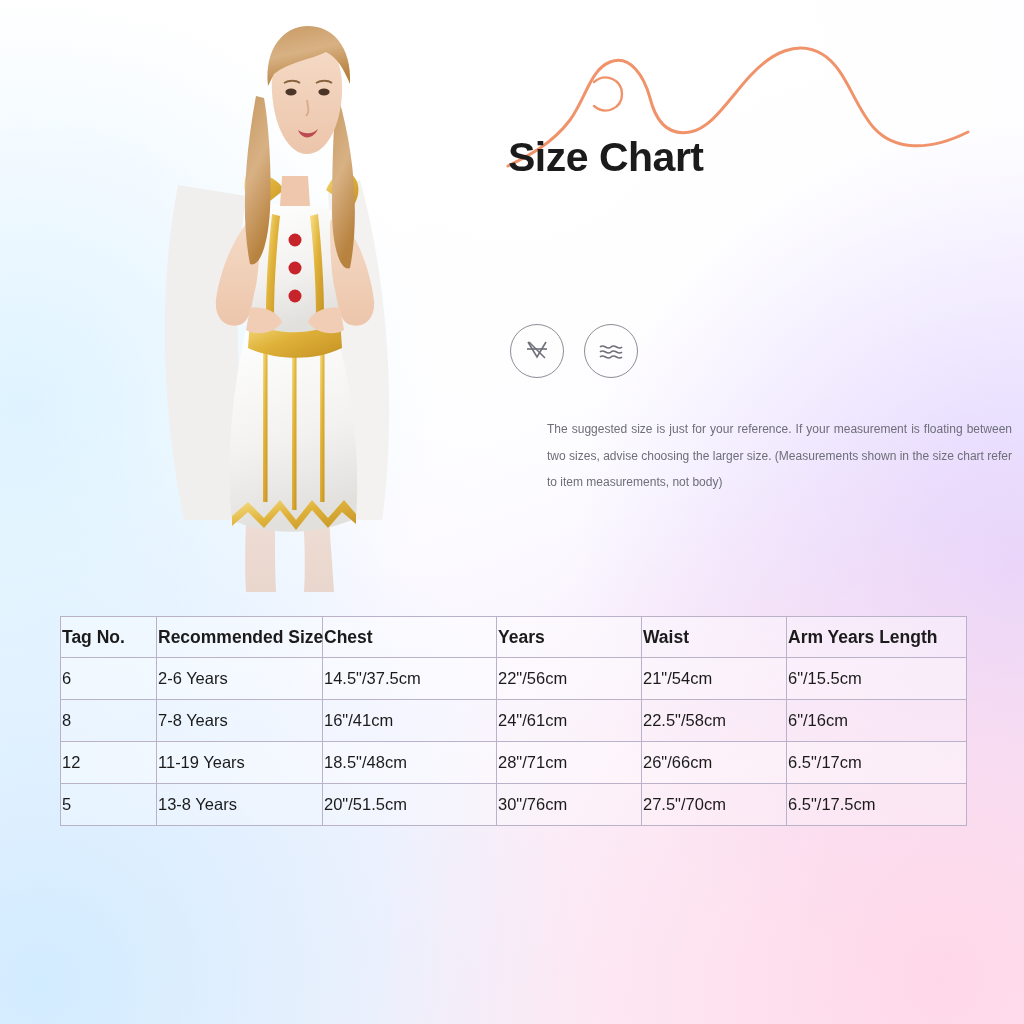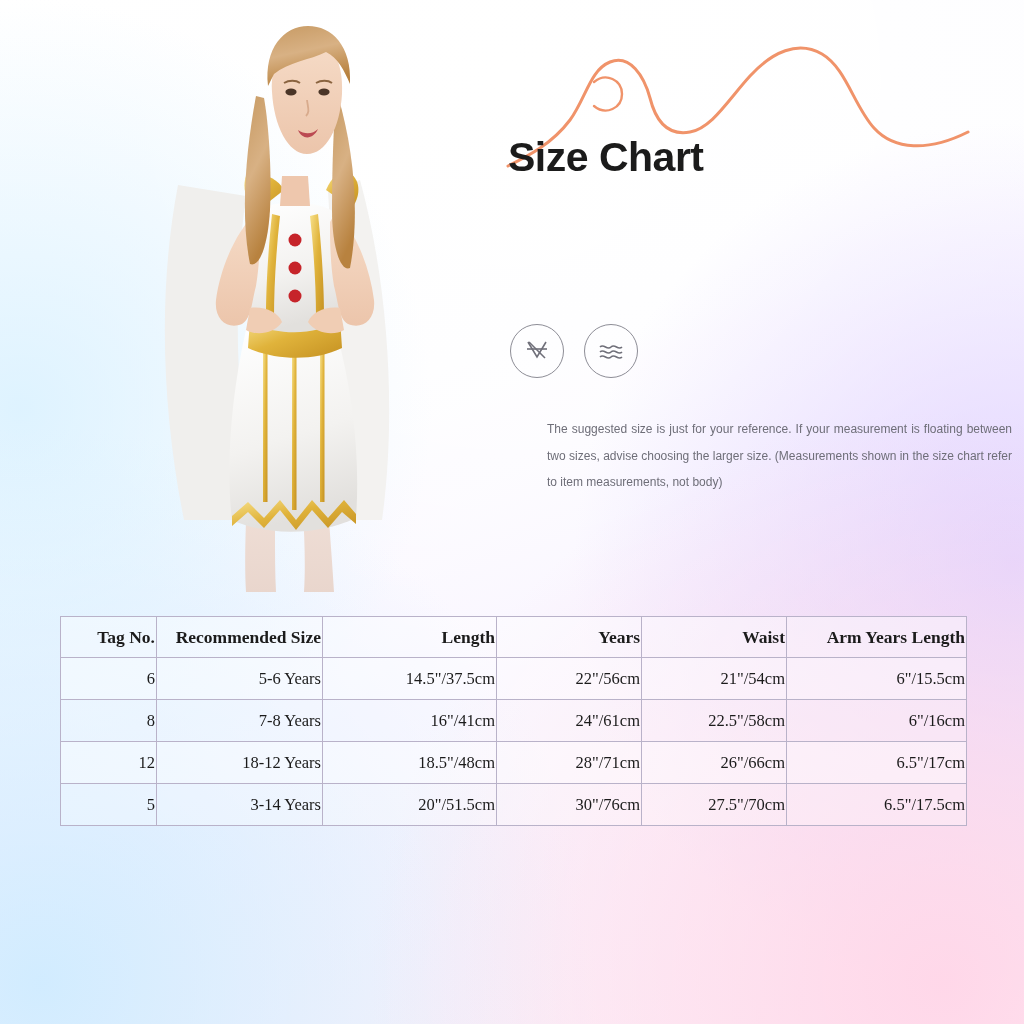--- a/index.html
+++ b/index.html
@@ -112,23 +112,23 @@
     width: 906px;
   }
   table {
     border-collapse: collapse;
     width: 906px;
     background: transparent;
     table-layout: fixed;
   }
   th, td {
     border: 1px solid #b9b2c9;
-    text-align: right;
+    text-align: left;
     color: #1b1b1b;
-    font-family: Liberation Serif, serif;
+    font-family: Liberation Sans, sans-serif;
     white-space: nowrap;
   }
   thead th {
     height: 38px;
     font-size: 17.5px;
     font-weight: bold;
     background: rgba(255,255,255,0.42);
   }
   tbody td {
     height: 39px;
@@ -276,54 +276,54 @@
           <col class="c1">
           <col class="c2">
           <col class="c3">
           <col class="c4">
           <col class="c5">
       </colgroup>
       <thead>
         <tr>
           <th>Tag No.</th>
           <th>Recommended Size</th>
-          <th>Length</th>
+          <th>Chest</th>
           <th>Years</th>
           <th>Waist</th>
           <th>Arm Years Length</th>
         </tr>
       </thead>
       <tbody>
         <tr>
           <td>6</td>
-          <td>5-6 Years</td>
+          <td>2-6 Years</td>
           <td>14.5"/37.5cm</td>
           <td>22"/56cm</td>
           <td>21"/54cm</td>
           <td>6"/15.5cm</td>
         </tr>
         <tr>
           <td>8</td>
           <td>7-8 Years</td>
           <td>16"/41cm</td>
           <td>24"/61cm</td>
           <td>22.5"/58cm</td>
           <td>6"/16cm</td>
         </tr>
         <tr>
           <td>12</td>
-          <td>18-12 Years</td>
+          <td>11-19 Years</td>
           <td>18.5"/48cm</td>
           <td>28"/71cm</td>
           <td>26"/66cm</td>
           <td>6.5"/17cm</td>
         </tr>
         <tr>
           <td>5</td>
-          <td>3-14 Years</td>
+          <td>13-8 Years</td>
           <td>20"/51.5cm</td>
           <td>30"/76cm</td>
           <td>27.5"/70cm</td>
           <td>6.5"/17.5cm</td>
         </tr>
       </tbody>
     </table>
   </div>
 
 </div>

